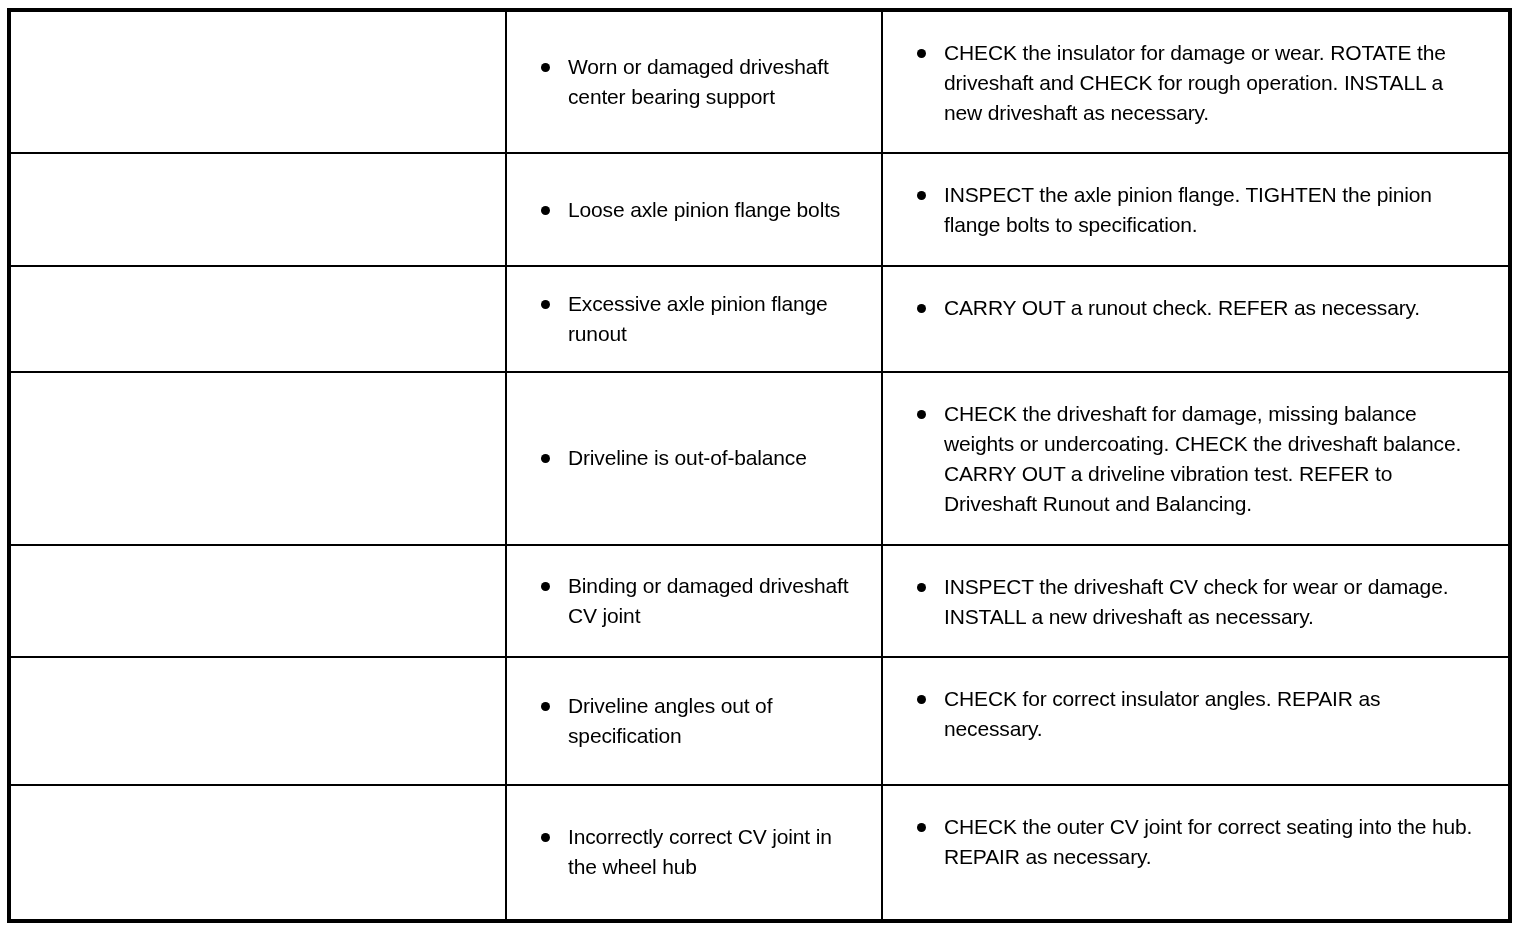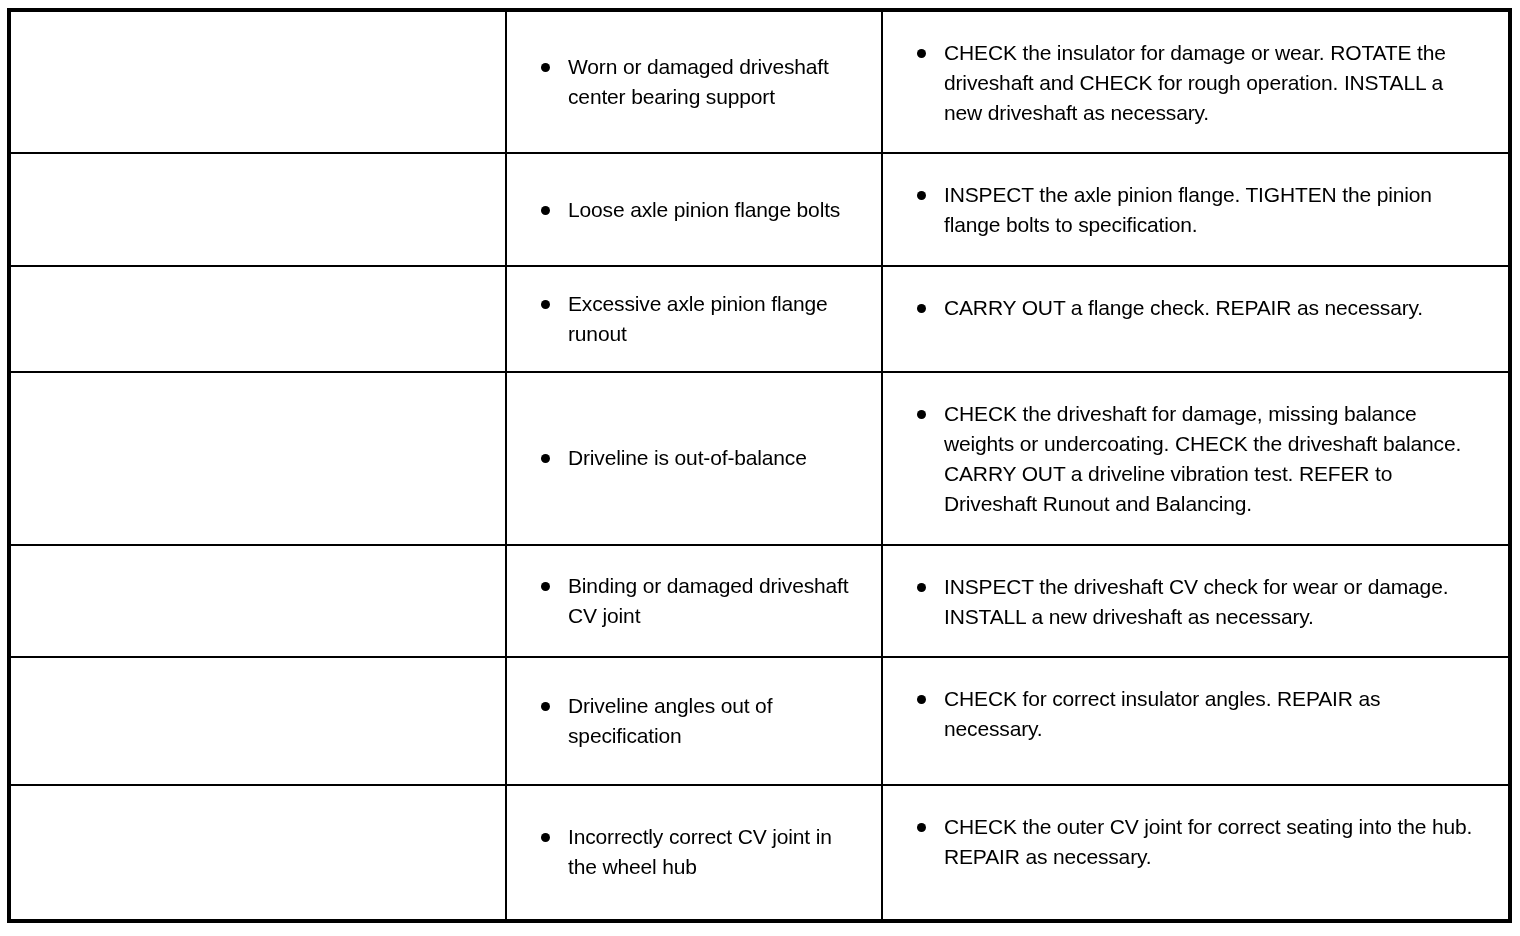--- a/index.html
+++ b/index.html
@@ -164,21 +164,21 @@
             <li>
               <span class="bullet-dot"></span>
               <span>Excessive axle pinion flange runout</span>
             </li>
           </ul>
         </td>
         <td class="action-cell">
           <ul class="bullets">
             <li>
               <span class="bullet-dot"></span>
-              <span>CARRY OUT a flange check. REPAIR as necessary.</span>
+              <span>CARRY OUT a runout check. REFER as necessary.</span>
             </li>
           </ul>
         </td>
       </tr>
 
       <tr class="nowrap-row" style="height:164px;">
         <td class="cause-cell">
           <span></span>
         </td>
         <td class="source-cell">

